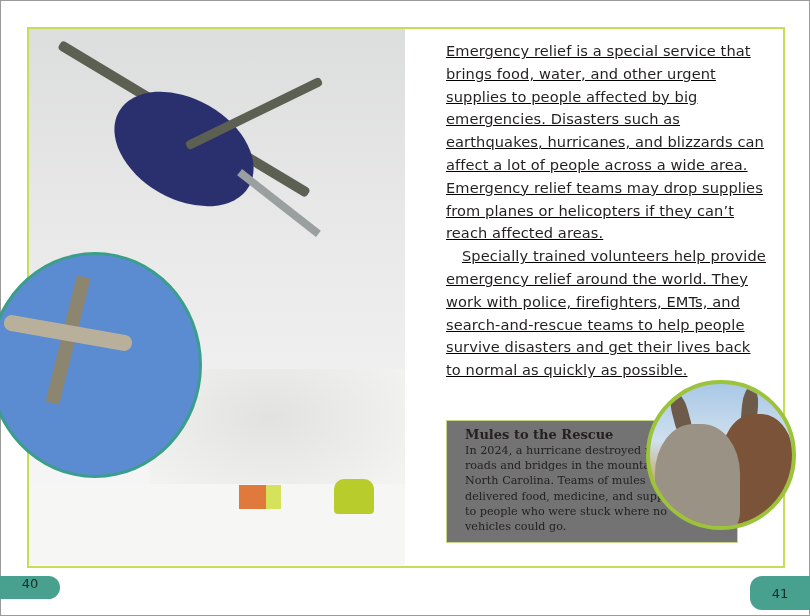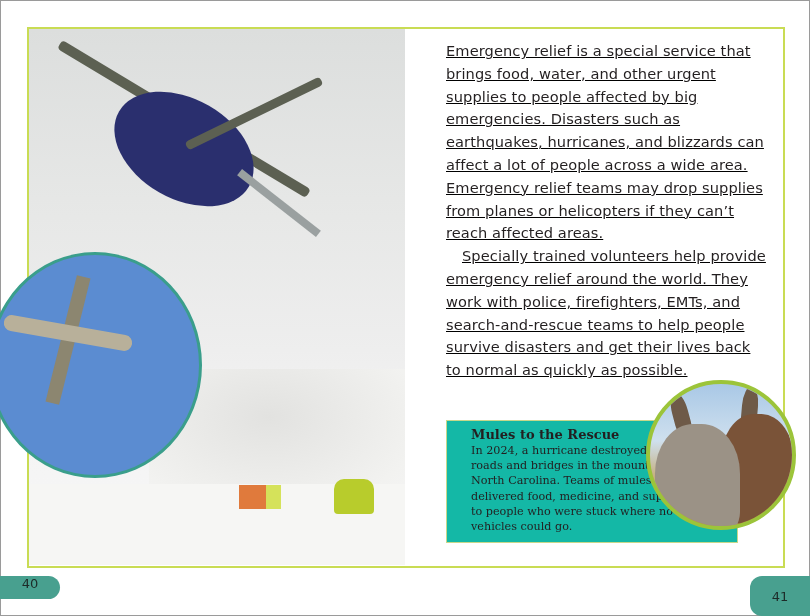--- a/index.html
+++ b/index.html
@@ -19,31 +19,31 @@
   .rotor1{position:absolute;left:10px;top:85px;width:290px;height:10px;background:#5c6052;transform:rotate(31deg);border-radius:4px;}
   .rotor2{position:absolute;left:150px;top:80px;width:150px;height:9px;background:#5c6052;transform:rotate(-26deg);border-radius:4px;}
   .tail{position:absolute;left:200px;top:170px;width:100px;height:8px;background:#9aa0a0;transform:rotate(38deg);}
   .plane-circle{position:absolute;left:-12px;top:252px;width:214px;height:226px;border-radius:50%;
     border:3px solid #3a9e8b;background:#5b8cd1;overflow:hidden;box-sizing:border-box;}
   .plane-body{position:absolute;left:12px;top:70px;width:130px;height:16px;background:#b8b09a;border-radius:8px;transform:rotate(10deg);}
   .plane-wing{position:absolute;left:70px;top:20px;width:14px;height:130px;background:#8c8670;transform:rotate(14deg);}
   .text-col{position:absolute;left:446px;top:40px;width:320px;text-decoration:underline;}
   .para{margin:0;font-family:"DejaVu Sans",sans-serif;font-size:14.6px;line-height:22.8px;color:#231f20;letter-spacing:0.1px;}
   .para.indent{text-indent:16px;}
-  .sidebar{position:absolute;left:446px;top:420px;width:292px;height:123px;background:#14b8a6;border:1px solid #c7d78a;box-sizing:border-box;padding:6px 24px;}
+  .sidebar{position:absolute;left:446px;top:420px;width:292px;height:123px;background:#737373;border:1px solid #c7d78a;box-sizing:border-box;padding:6px 18px;}
   .sidebar-title{font-family:"DejaVu Serif",serif;font-weight:bold;font-size:13px;color:#231f20;margin:0 0 1px 0;}
   .sidebar-body{font-family:"DejaVu Serif",serif;font-size:11.2px;line-height:15.2px;color:#231f20;margin:0;width:230px;}
   .mule-circle{position:absolute;left:646px;top:380px;width:150px;height:150px;border-radius:50%;border:4px solid #9cc43a;
     box-sizing:border-box;overflow:hidden;background:linear-gradient(180deg,#a9c8e6 0%,#cfe0ee 40%,#c39d55 75%,#b69045 100%);}
   .mule1{position:absolute;left:5px;top:40px;width:85px;height:110px;background:#9b9286;border-radius:45% 45% 20% 30%;}
   .mule2{position:absolute;left:70px;top:30px;width:75px;height:110px;background:#7a5338;border-radius:45% 45% 30% 30%;}
   .ear{position:absolute;width:16px;height:40px;background:#6e5a48;border-radius:50% 50% 20% 20%;}
   .page-tab-left{position:absolute;left:0;top:576px;width:60px;height:23px;background:#48a08f;border-radius:0 12px 12px 0;
     display:flex;justify-content:center;}
-  .page-tab-right{position:absolute;left:750px;top:576px;width:60px;height:40px;background:#48a08f;border-radius:12px 0 0 12px;
+  .page-tab-right{position:absolute;left:750px;top:576px;width:60px;height:34px;background:#48a08f;border-radius:12px 0 0 12px;
     display:flex;align-items:center;justify-content:center;}
   .page-num{font-family:"DejaVu Sans",sans-serif;font-size:13px;color:#1d2b28;}
 </style>
 </head>
 <body>
 
 <div class="outer-border"></div>
 <div class="frame"></div>
 
 <div class="photo-panel">

